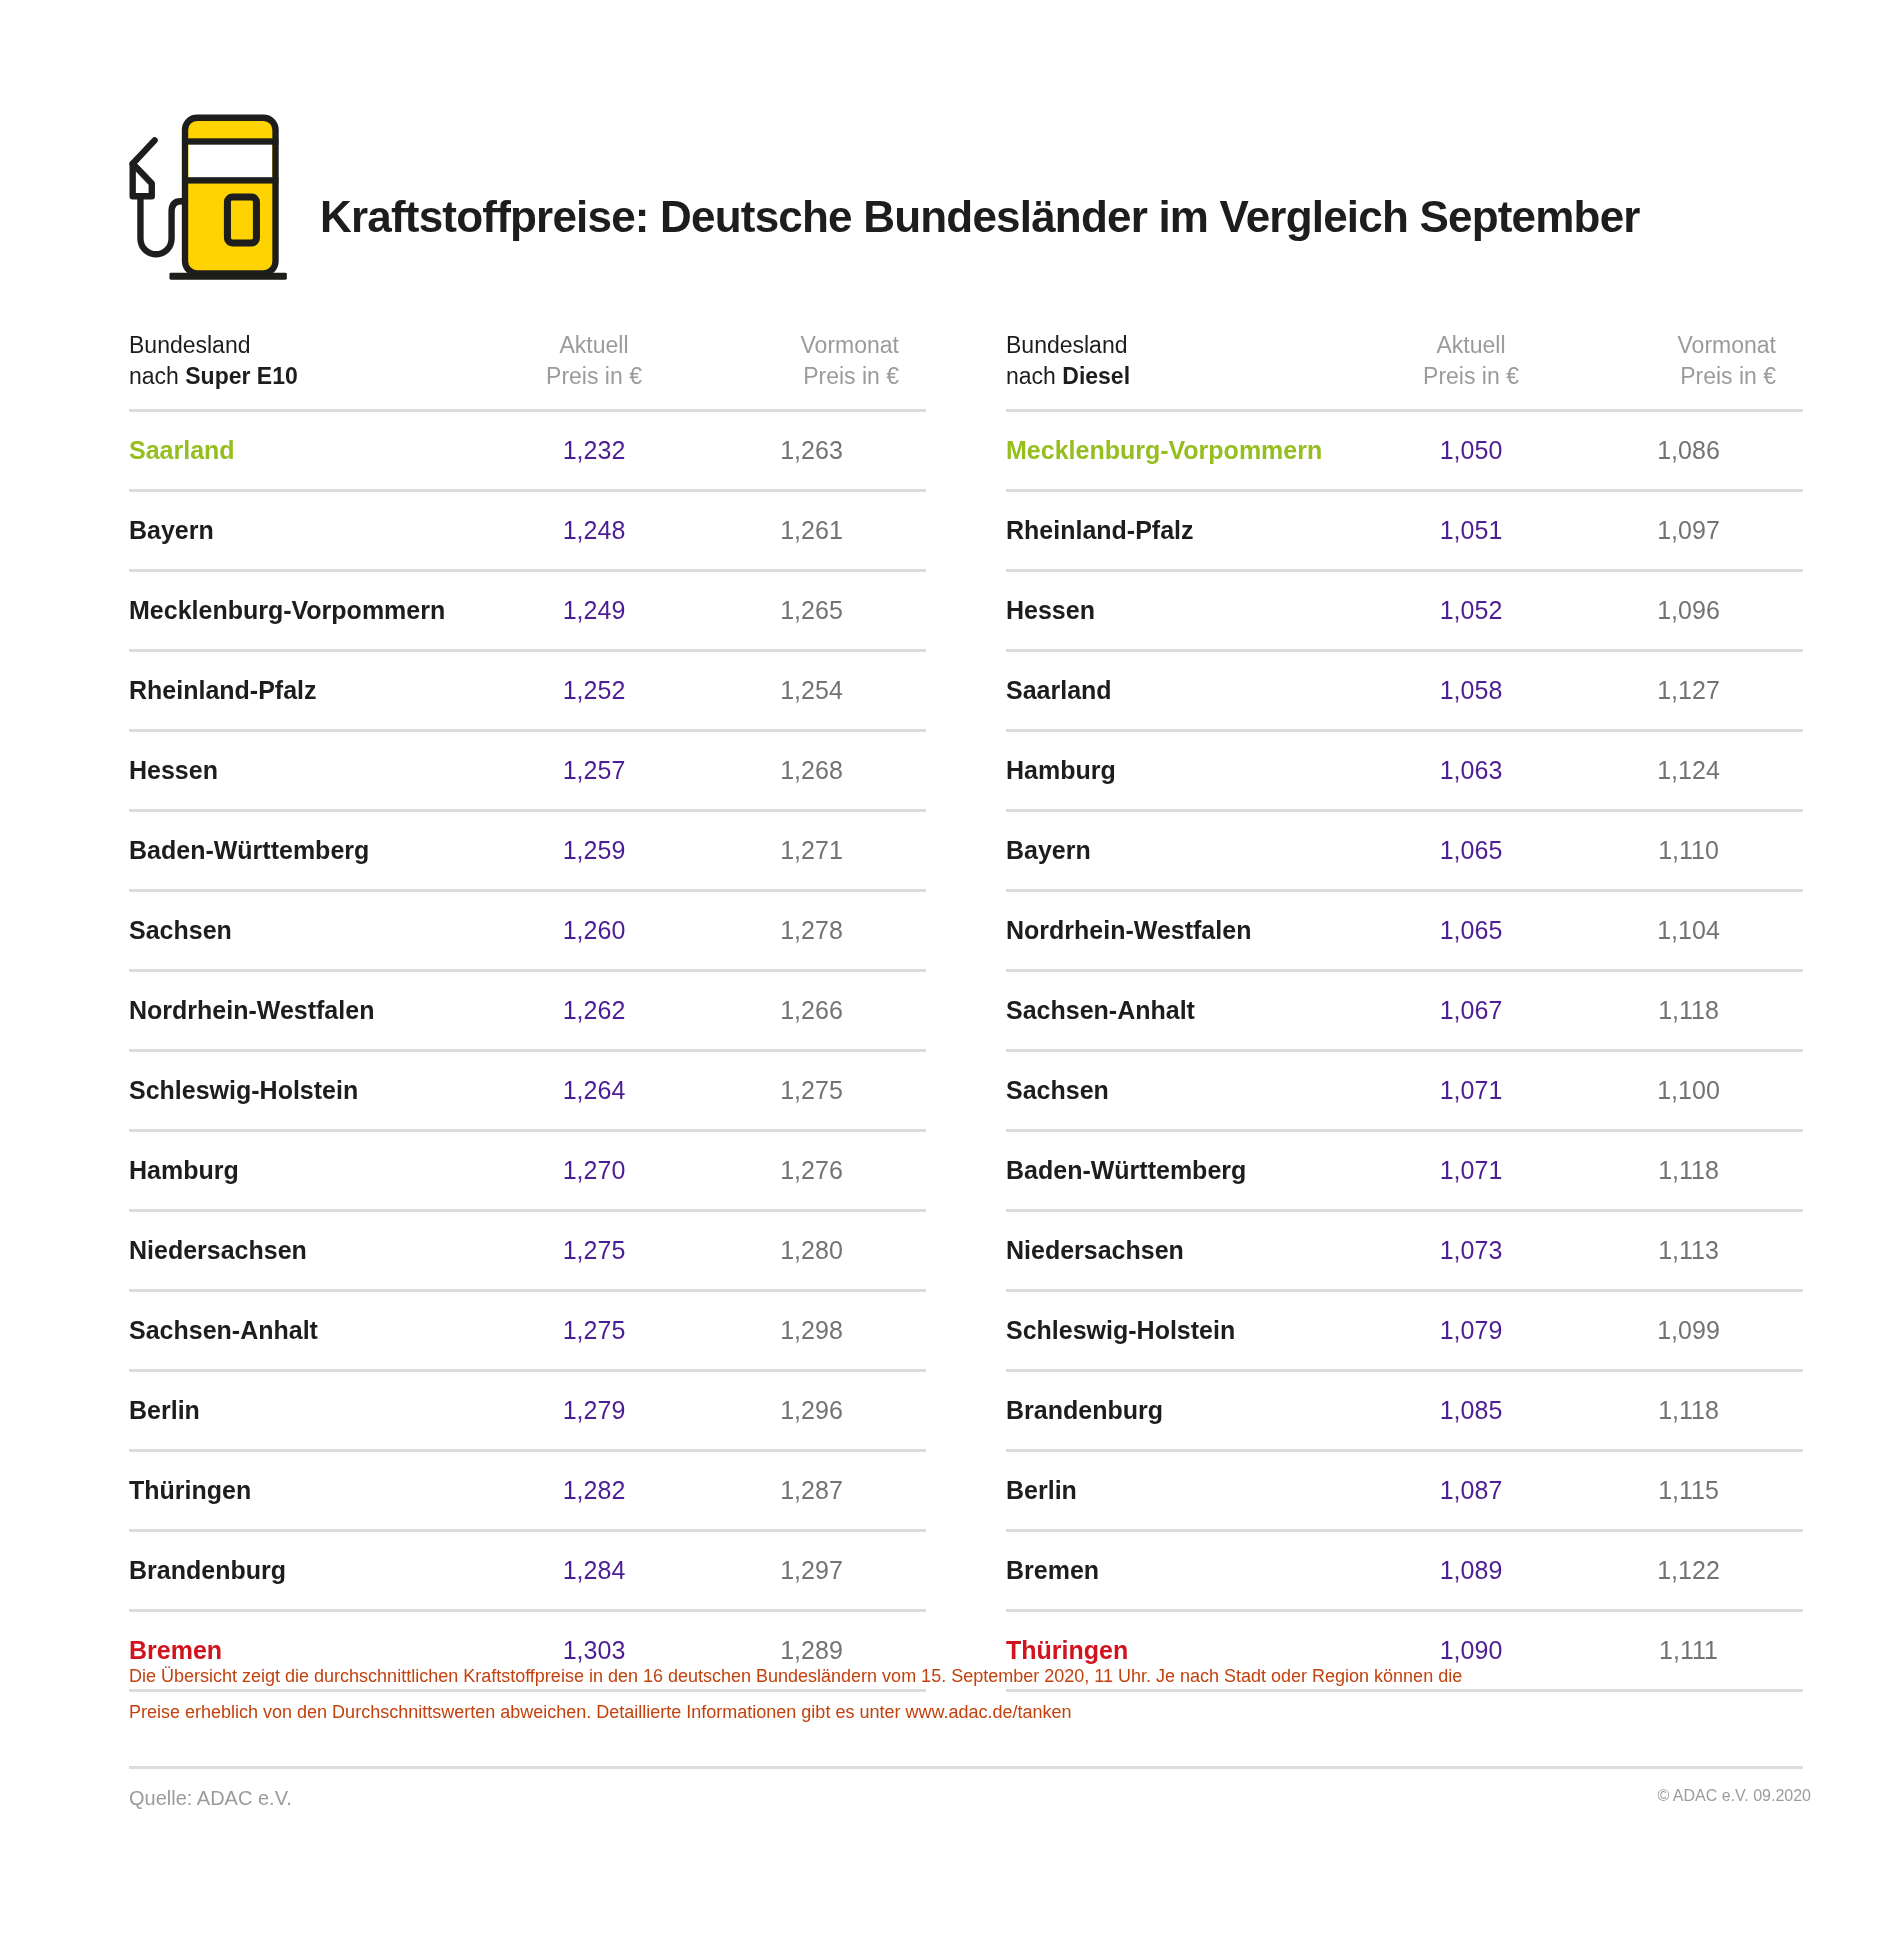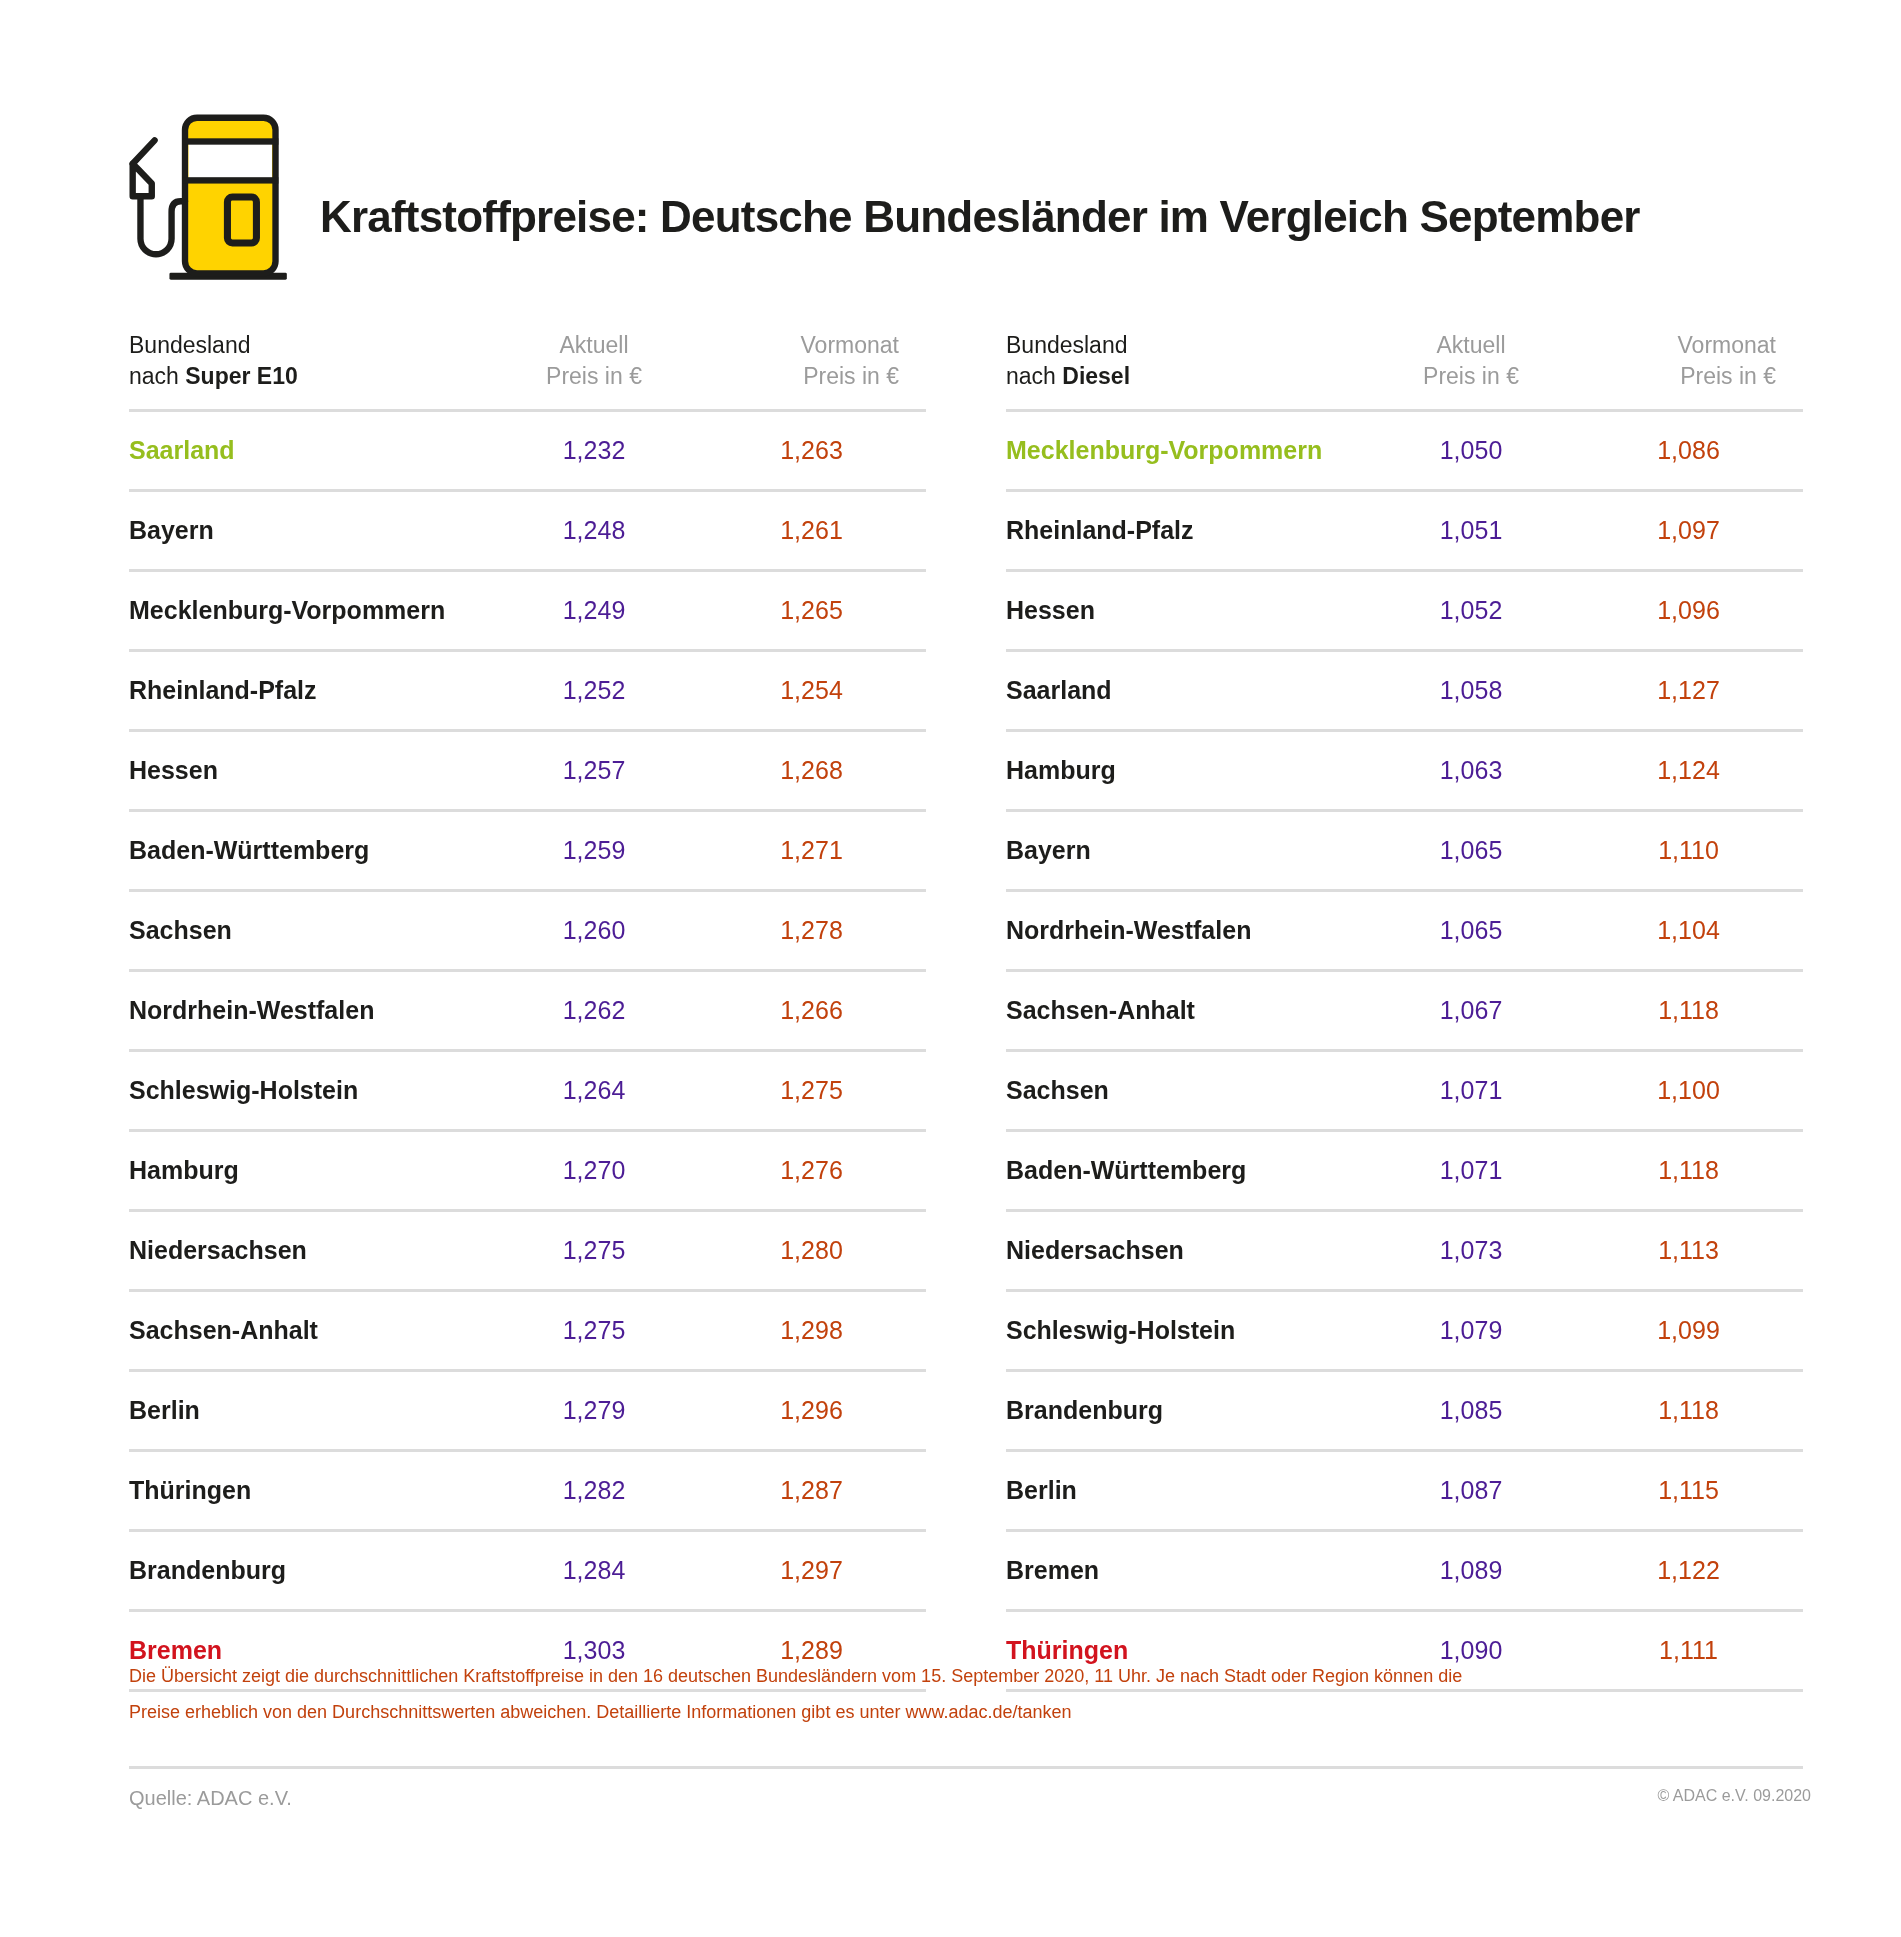--- a/index.html
+++ b/index.html
@@ -25,21 +25,21 @@
   .h-col3{width:175px;margin-left:48px;text-align:right;color:#9b9b9b;}
   .t-row{
     display:flex;align-items:center;height:77px;
     border-bottom:3.1px solid #dcdcdc;font-size:25px;line-height:28px;
   }
   .cell{display:block;}
   .cell.name{width:383px;font-weight:700;color:#1d1d1b;}
   .cell.name.green{color:#96be1e;}
   .cell.name.red{color:#d2131e;}
   .cell.aktuell{width:164px;text-align:center;font-weight:400;color:#4c1d95;}
-  .cell.vormonat{width:175px;margin-left:48px;text-align:center;font-weight:400;color:#c2410c;}
+  .cell.vormonat{width:175px;margin-left:48px;text-align:center;font-weight:400;color:#737373;}
   .footnote{
     position:absolute;left:129px;top:1658px;width:1674px;
     font-size:18px;line-height:36px;color:#c2410c;
   }
   .bottom-divider{position:absolute;left:129px;top:1766px;width:1674px;height:3.1px;background:#dcdcdc;}
   .source{position:absolute;left:129px;top:1787px;font-size:20px;color:#9b9b9b;}
   .copyright{position:absolute;right:98px;top:1787px;font-size:16px;color:#9b9b9b;}
 </style>
 </head>
 <body>

